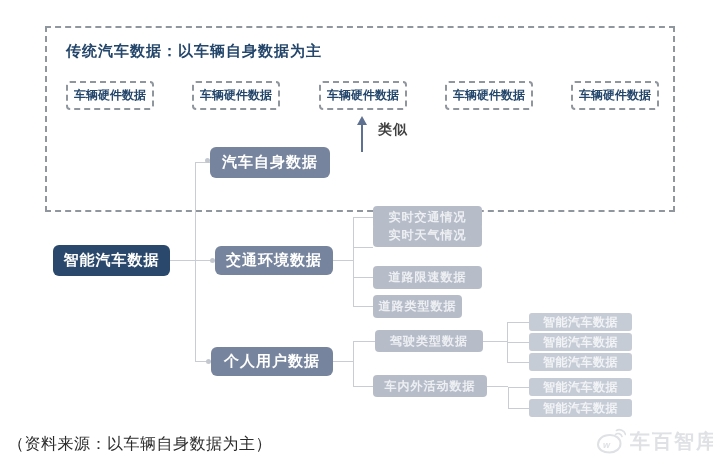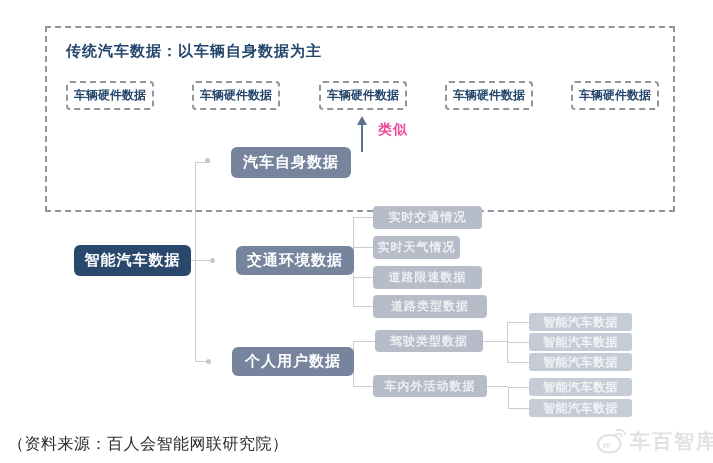--- a/index.html
+++ b/index.html
@@ -18,21 +18,21 @@
   }
   .hw-box {
     position:absolute; top:53px; width:88px; height:29px;
     border:2px dashed #90969e; border-radius:4px;
     display:flex; align-items:center; justify-content:center;
     font-size:12px; font-weight:bold; color:#24466b; white-space:nowrap;
   }
   .node {
     position:absolute; border-radius:6px; color:#ffffff; font-weight:bold;
     display:flex; align-items:center; justify-content:center; white-space:nowrap;
-    font-size:15px; letter-spacing:1px;margin-left:21px;
+    font-size:15px; letter-spacing:1px;
   }
   .node.dark  { background:#29486b; }
   .node.slate { background:#76849d; }
   .leaf {
     position:absolute; border-radius:4px; background:#b6bdc9; color:#edeff3;
     display:flex; align-items:center; justify-content:center; white-space:nowrap;
     font-size:12px; font-weight:bold; letter-spacing:1px;
   }
   .leaf2 {
     position:absolute; border-radius:3px; background:#c6ccd5; color:#f1f3f6;
@@ -42,21 +42,21 @@
   .ln { position:absolute; background:#c9cdd3; }
   .dot { position:absolute; width:5px; height:5px; border-radius:50%; background:#c4c8ce; }
   .arrow-line { position:absolute; left:361px; top:124px; width:2px; height:28px; background:#5e7190; }
   .arrow-head {
     position:absolute; left:357px; top:116px; width:0; height:0;
     border-left:5px solid transparent; border-right:5px solid transparent;
     border-bottom:9px solid #5e7190;
   }
   .similar-label {
     position:absolute; left:378px; top:121px; font-size:14px; font-weight:bold;
-    color:#ec4899; letter-spacing:1px;
+    color:#404040; letter-spacing:1px;
   }
   .source {
     position:absolute; left:8px; top:434px; font-size:16px; color:#2b2b2b;
     letter-spacing:0.5px; white-space:nowrap;
   }
   .watermark {
     position:absolute; left:596px; top:428px; display:flex; align-items:center;
     gap:4px; color:#dfe1e4;
   }
   .watermark .wm-text { font-size:20px; font-weight:bold; letter-spacing:2px; white-space:nowrap; }
@@ -110,34 +110,34 @@
   <div class="dot" style="left:205px; top:158px;"></div>
   <div class="dot" style="left:210px; top:258px;"></div>
   <div class="dot" style="left:206px; top:359px;"></div>
 
   <div class="node slate" style="left:210px; top:147px; width:120px; height:31px;">汽车自身数据</div>
   <div class="node dark" style="left:53px; top:245px; width:117px; height:31px;">智能汽车数据</div>
   <div class="node slate" style="left:211px; top:347px; width:122px; height:29px;">个人用户数据</div>
   <div class="node slate" style="left:215px; top:246px; width:118px; height:29px;">交通环境数据</div>
 
   <div class="leaf" style="left:373px; top:206px; width:109px; height:23px;">实时交通情况</div>
-  <div class="leaf" style="left:373px; top:236px; width:87px; height:23px;">实时天气情况</div>
+  <div class="leaf" style="left:373px; top:224px; width:109px; height:23px;">实时天气情况</div>
   <div class="leaf" style="left:373px; top:266px; width:109px; height:23px;">道路限速数据</div>
-  <div class="leaf" style="left:373px; top:295px; width:114px; height:23px;">道路类型数据</div>
+  <div class="leaf" style="left:373px; top:295px; width:89px; height:23px;">道路类型数据</div>
 
   <div class="leaf" style="left:375px; top:330px; width:108px; height:22px;">驾驶类型数据</div>
   <div class="leaf" style="left:373px; top:375px; width:114px; height:22px;">车内外活动数据</div>
 
   <div class="leaf2" style="left:529px; top:313px; width:103px; height:18px;">智能汽车数据</div>
   <div class="leaf2" style="left:529px; top:333px; width:103px; height:18px;">智能汽车数据</div>
   <div class="leaf2" style="left:529px; top:353px; width:103px; height:18px;">智能汽车数据</div>
   <div class="leaf2" style="left:529px; top:378px; width:103px; height:18px;">智能汽车数据</div>
   <div class="leaf2" style="left:529px; top:399px; width:103px; height:18px;">智能汽车数据</div>
 
-  <div class="source">（资料来源：百人会智能网联研究院）</div>
+  <div class="source">（资料来源：以车辆自身数据为主）</div>
 
   <div class="watermark">
     <svg width="30" height="27" viewBox="0 0 30 27">
       <g fill="none" stroke="#dfe1e4" stroke-width="2" stroke-linecap="round">
         <path d="M14 7 C6 7 2 12 2 16.5 C2 21.5 7 24.5 13.5 24.5 C20 24.5 24.5 20.5 24.5 15.5 C24.5 10.5 20 7 14 7 Z"></path>
         <path d="M19.5 6.5 C21.5 4.5 25 5.5 26 8.5" stroke-width="1.6"></path>
         <path d="M20.5 2.5 C23.5 0.5 28.5 2.5 29.5 6.5" stroke-width="1.6"></path>
       </g>
       <text x="7" y="19.5" font-size="9" fill="#dfe1e4" font-weight="bold" font-style="italic" font-family="Liberation Sans, sans-serif">w</text>
     </svg>

